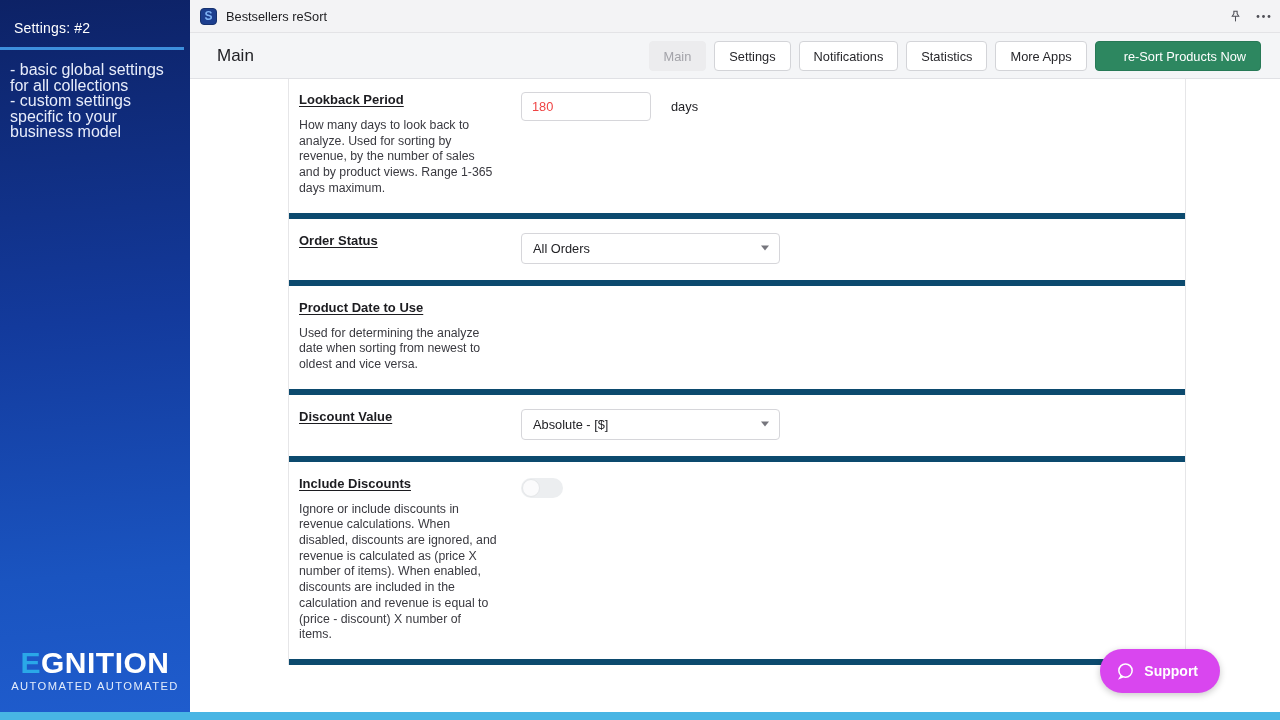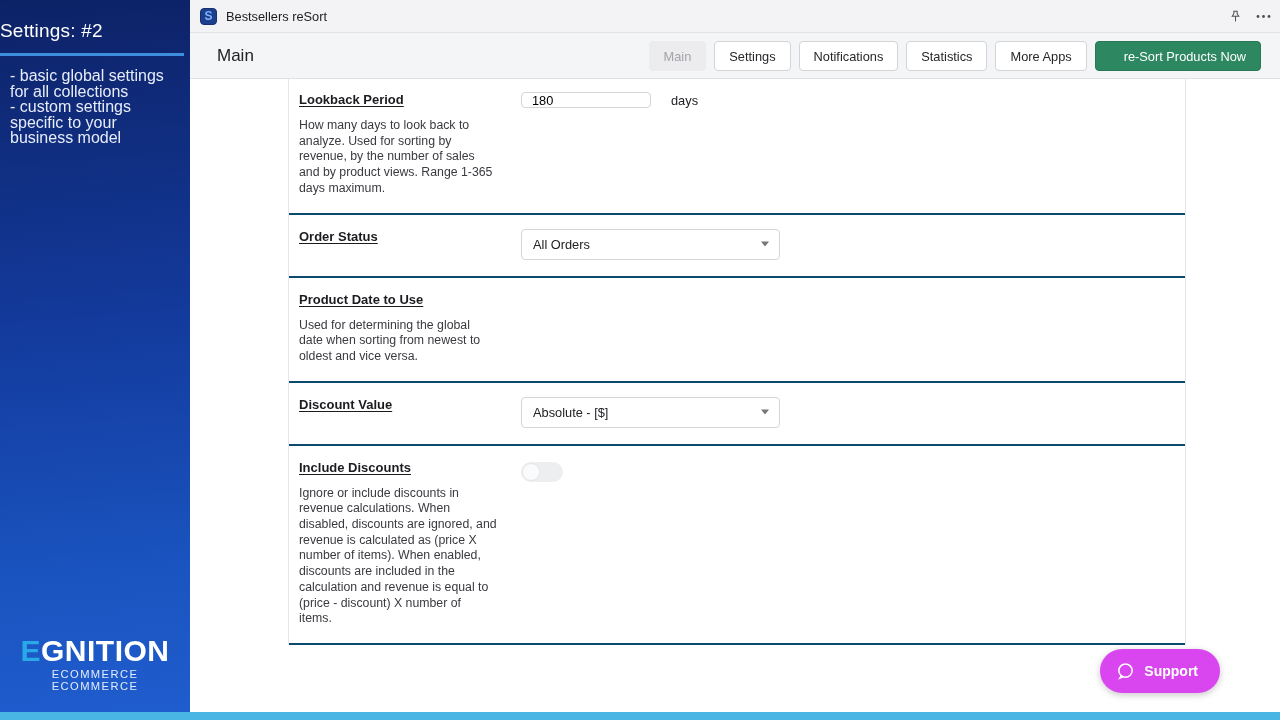--- a/index.html
+++ b/index.html
@@ -14,24 +14,24 @@
 
   
   .sidebar {
     position: absolute; left: 0; top: 0;
     width: 190px; height: 712px;
     background: linear-gradient(175deg, #0d2266 0%, #133a9c 45%, #1a54c0 80%, #1f5ccd 100%);
     color: #ffffff;
     overflow: hidden;
   }
   .sidebar-title {
-    font-size: 19px;
+    font-size: 14px;
     font-weight: 400;
     color: #ffffff;
-    padding: 20px 14px 0 0;
+    padding: 20px 14px 0 14px;
     letter-spacing: .2px;
   }
   .sidebar-rule {
     height: 3px;
     background: #3d8fdd;
     margin: 11px 14px 0 0;
     margin-left: 0;
     width: 184px;
   }
   .sidebar-desc {
@@ -147,21 +147,21 @@
   .card {
     position: absolute;
     left: 98px; top: 0;
     width: 898px;
     border-left: 1px solid #e6e6e8;
     border-right: 1px solid #e6e6e8;
     background: #ffffff;
   }
   .row {
     display: flex;
-    border-bottom: 2px solid #0c4a6e;
+    border-bottom: 6px solid #0c4a6e;
     padding: 14px 0 16px 0;
   }
   .row:first-child { padding-top: 13px; }
   .row-left {
     width: 222px;
     padding-left: 10px;
     padding-right: 14px;
   }
   .row-label {
     font-size: 13px;
@@ -177,27 +177,27 @@
     color: #3a3a40;
   }
   .row-right {
     flex: 1;
     padding-left: 10px;
     display: flex;
     align-items: flex-start;
   }
   .field-wrap { display: flex; align-items: center; }
   input.txt {
-    width: 130px; height: 16px;
+    width: 130px; height: 29px;
     border: 1px solid #d6d6da;
     border-radius: 4px;
     padding: 0 10px;
     font-size: 12.8px;
     font-family: "Liberation Sans", sans-serif;
-    color: #000000;
+    color: #ef4444;
     background: #ffffff;
     outline: none;
   }
   .unit {
     margin-left: 20px;
     font-size: 12.8px;
     color: #222226;
   }
   .select {
     position: relative;
@@ -265,21 +265,21 @@
 
 <div class="screen">
 
   <div class="sidebar">
     <div class="sidebar-title">Settings: #2</div>
     <div class="sidebar-rule"></div>
     <div class="sidebar-desc" style="white-space: pre-line;">- basic global settings for all collections
 - custom settings specific to your business model</div>
     <div class="sidebar-logo">
       <div class="logo-word"><span class="e">E</span><span>GNITION</span></div>
-      <div class="logo-sub">ECOMMERCE ECOMMERCE</div>
+      <div class="logo-sub">AUTOMATED AUTOMATED</div>
     </div>
   </div>
 
   <div class="appwin">
 
     <div class="titlebar">
       <div class="app-icon">S</div>
       <div class="app-title">Bestsellers reSort</div>
       <div class="titlebar-right">
         <div class="tb-icon">
@@ -334,21 +334,21 @@
             <div class="select">
               <span>All Orders</span>
               <span class="caret"></span>
             </div>
           </div>
         </div>
 
         <div class="row">
           <div class="row-left">
             <div class="row-label">Product Date to Use</div>
-            <div class="row-desc">Used for determining the global date when sorting from newest to oldest and vice versa.</div>
+            <div class="row-desc">Used for determining the analyze date when sorting from newest to oldest and vice versa.</div>
           </div>
         </div>
 
         <div class="row">
           <div class="row-left">
             <div class="row-label">Discount Value</div>
           </div>
           <div class="row-right">
             <div class="select">
               <span>Absolute - [$]</span>

